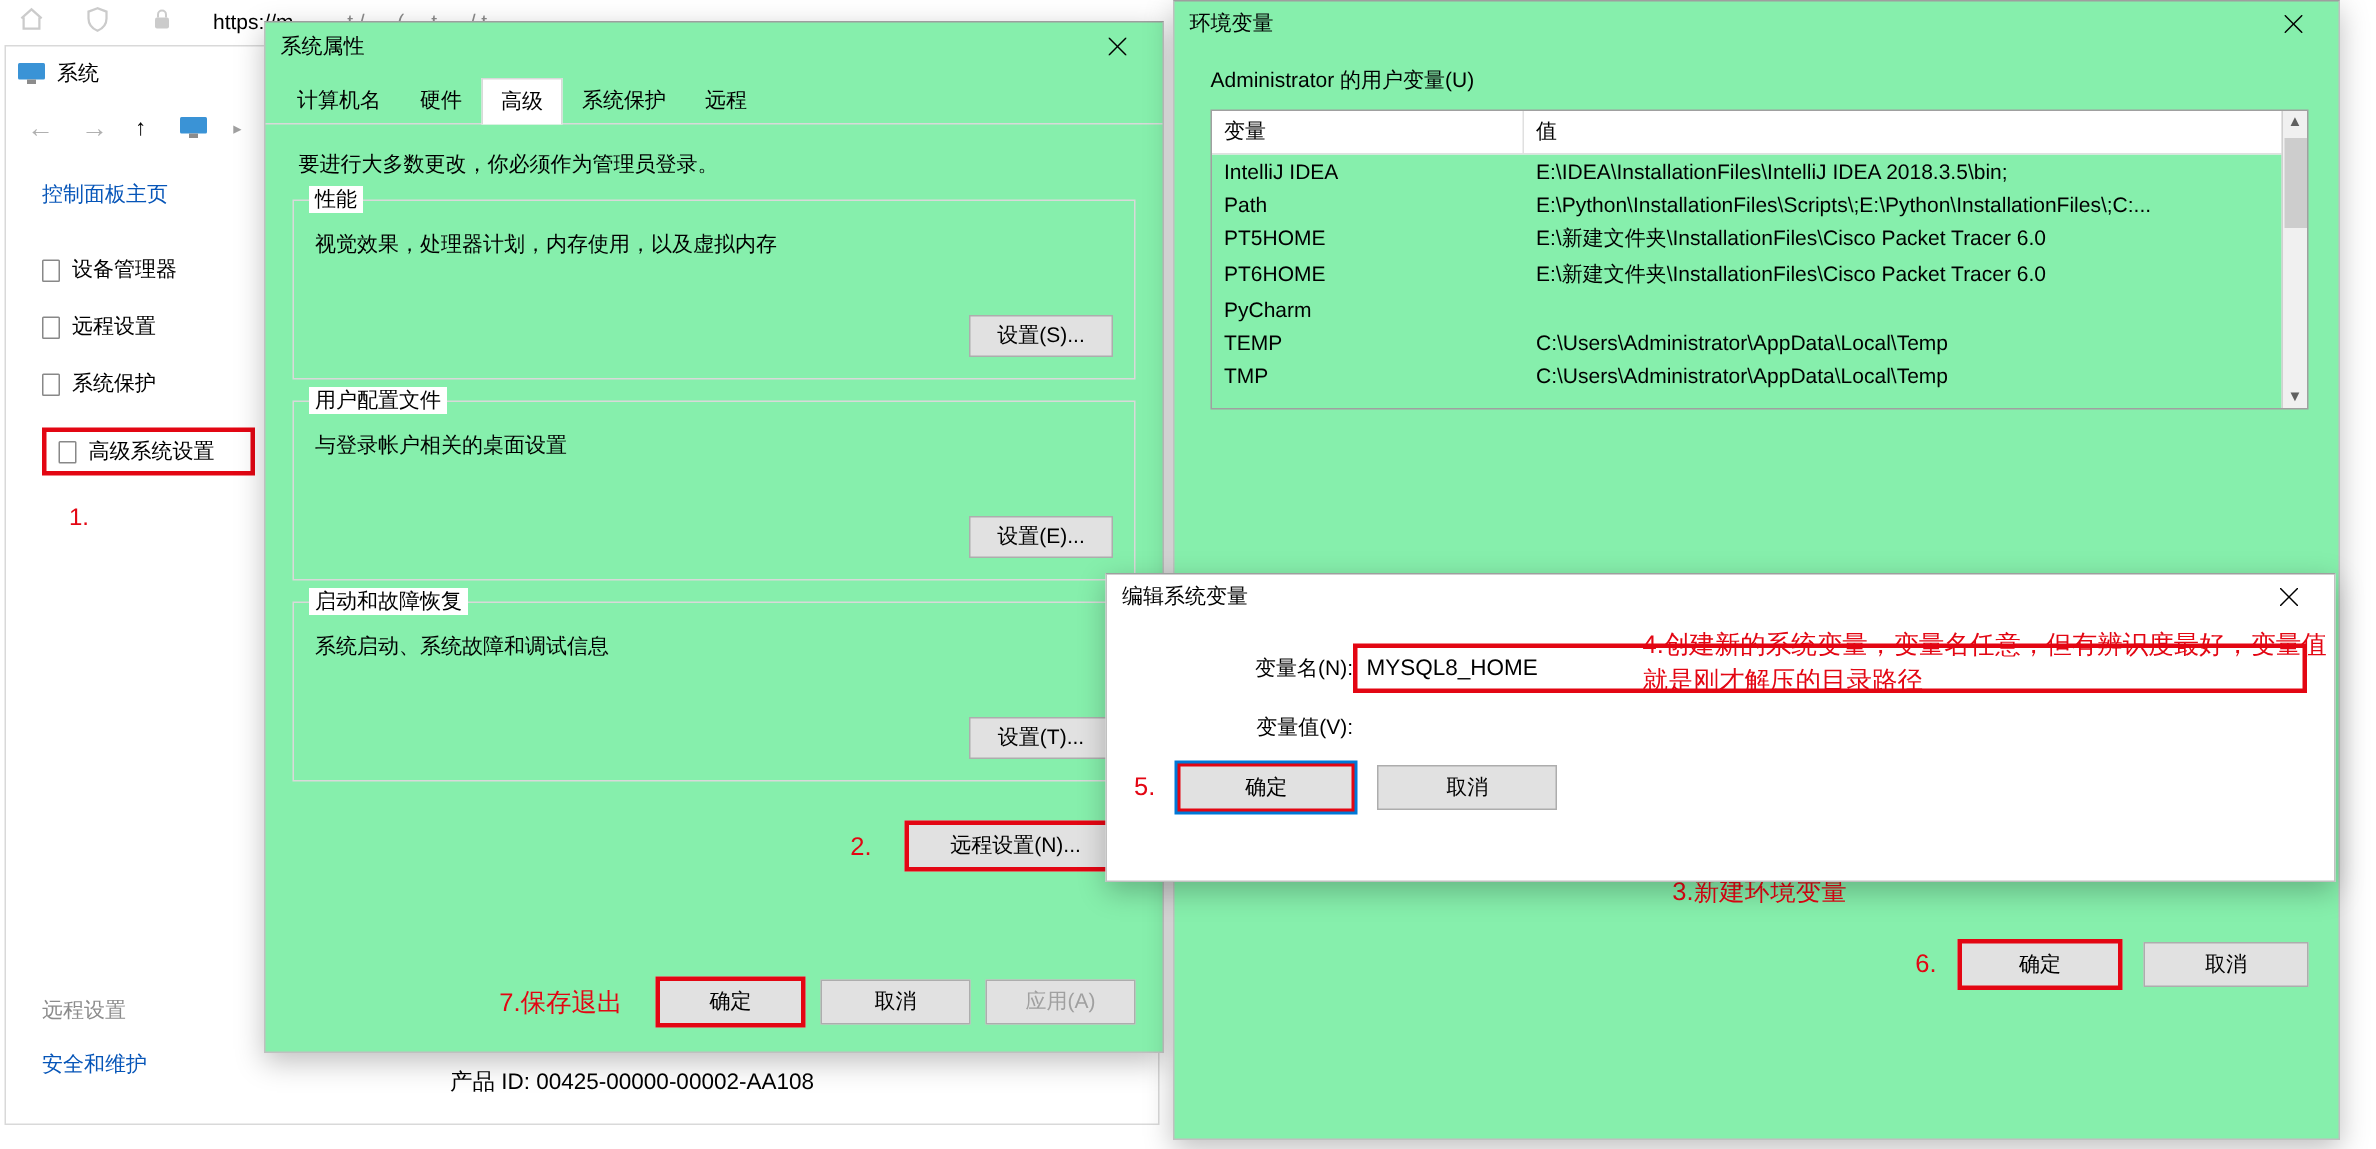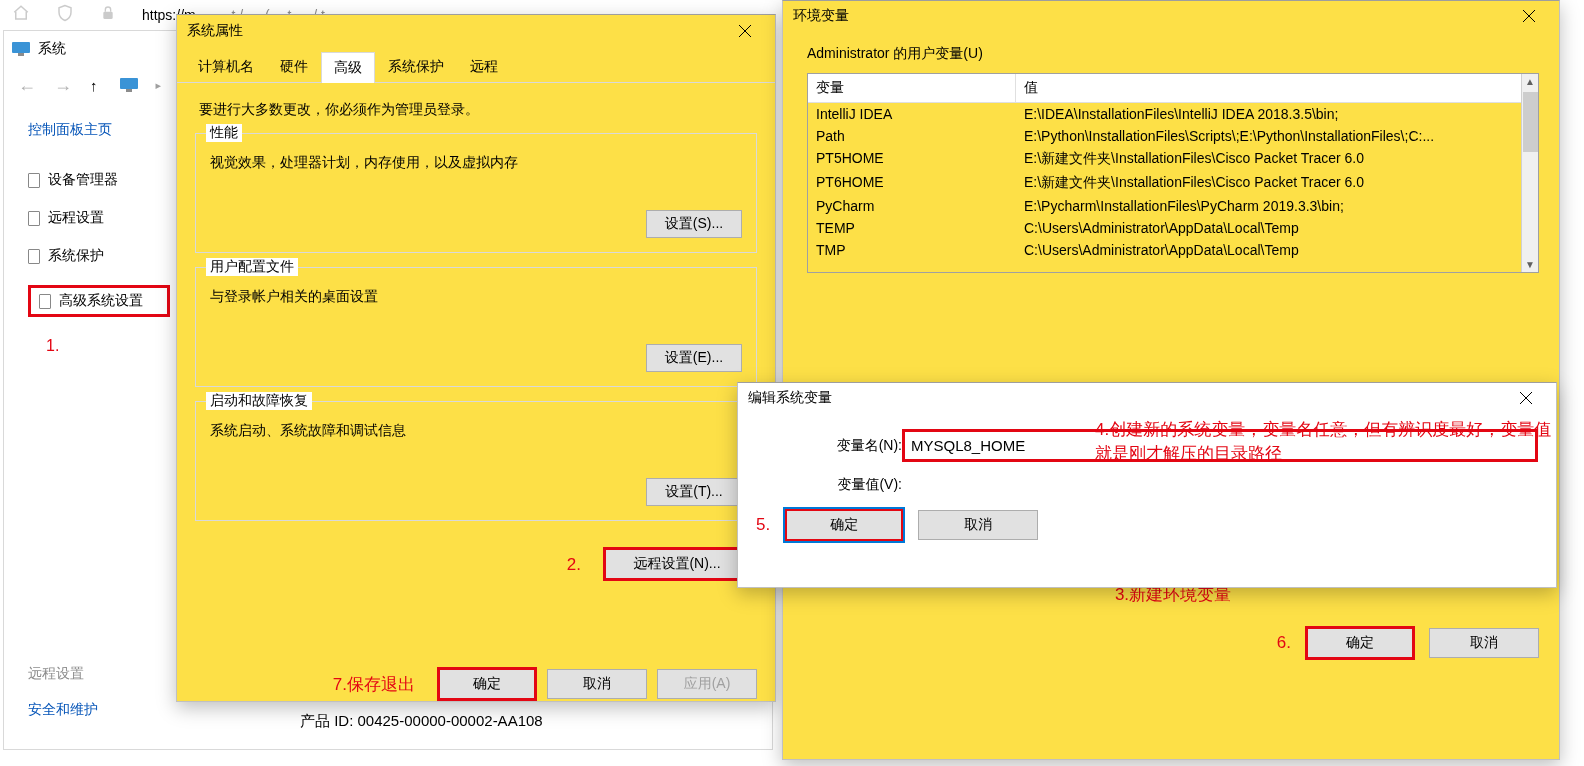--- a/index.html
+++ b/index.html
@@ -41,21 +41,21 @@
   #sys-side .thin{display:flex;align-items:center;gap:8px;}
   .doc-ico{width:12px;height:15px;border:1px solid #888;border-radius:1px;background:#FFF;display:inline-block;}
   #sys-side .boxed{border:3px solid var(--redd);padding:4px 8px;margin-right:18px;}
   .red-label{color:var(--redd);font-size:16px;}
 
   #see-also{position:absolute;left:24px;bottom:30px;}
   #see-also .lbl{color:#8C8C8C;margin-bottom:18px;}
   #see-also a{color:var(--link);text-decoration:none;}
 
   
-  .dialog{position:absolute;background:#fde047;border:1px solid #C0C0C0;border-top:1px solid #9E9E9E;box-shadow:0 6px 18px rgba(0,0,0,.25);}
+  .dialog{position:absolute;background:#86efac;border:1px solid #C0C0C0;border-top:1px solid #9E9E9E;box-shadow:0 6px 18px rgba(0,0,0,.25);}
   .dlg-title{height:32px;display:flex;align-items:center;justify-content:space-between;padding:0 10px;}
   .dlg-close{width:40px;height:24px;display:flex;align-items:center;justify-content:center;}
   .dlg-close svg{width:12px;height:12px;}
 
   
   #sysprops{left:176px;top:14px;width:600px;height:688px;}
   #sp-tabs{display:flex;border-bottom:1px solid var(--tab-border);padding:2px 0 0 8px;gap:0;margin-top:2px;}
   .tab{padding:6px 12px;border:1px solid transparent;border-bottom:none;color:#000;}
   .tab.active{border-color:var(--tab-border);background:#FFF;position:relative;top:1px;}
   #sp-content{padding:16px 18px;}
@@ -68,21 +68,21 @@
 
   .btn{background:var(--btn-bg);border:1px solid var(--btn-border);padding:5px 0;min-width:100px;text-align:center;}
   .btn.small{min-width:96px;padding:4px 0;}
   .btn.disabled{color:var(--disabled);}
   .btn.focus{outline:2px solid #0078D7;outline-offset:-1px;}
 
   #sp-envrow{display:flex;justify-content:flex-end;margin:26px 6px 0 0;position:relative;}
   #sp-envrow .red-n{position:absolute;right:170px;top:8px;color:var(--redd);font-size:17px;}
   #sp-envrow .btn{border:3px solid var(--redd);min-width:148px;}
 
-  #sp-footer{position:absolute;bottom:0;left:0;right:0;display:flex;justify-content:flex-end;gap:10px;padding-right:18px;align-items:center;}
+  #sp-footer{position:absolute;bottom:16px;left:0;right:0;display:flex;justify-content:flex-end;gap:10px;padding-right:18px;align-items:center;}
   #sp-footer .red-n{color:var(--redd);font-size:17px;margin-right:12px;}
   #sp-footer .btn.ok{border:3px solid var(--redd);}
 
   #prod-id{position:absolute;left:300px;top:712px;font-size:15px;}
 
   
   #envdlg{left:782px;top:0;width:778px;height:760px;}
   #envdlg .dlg-title{height:30px;}
 
   .env-section{padding:14px 20px 10px 24px;}
@@ -298,21 +298,20 @@
           <div class="env-row">
             <div class="col col-var">PT5HOME</div>
             <div class="col col-val">E:\新建文件夹\InstallationFiles\Cisco Packet Tracer 6.0</div>
           </div>
           <div class="env-row">
             <div class="col col-var">PT6HOME</div>
             <div class="col col-val">E:\新建文件夹\InstallationFiles\Cisco Packet Tracer 6.0</div>
           </div>
           <div class="env-row">
             <div class="col col-var">PyCharm</div>
-            <div class="col col-val">E:\Pycharm\InstallationFiles\PyCharm 2019.3.3\bin;</div>
           </div>
           <div class="env-row">
             <div class="col col-var">TEMP</div>
             <div class="col col-val">C:\Users\Administrator\AppData\Local\Temp</div>
           </div>
           <div class="env-row">
             <div class="col col-var">TMP</div>
             <div class="col col-val">C:\Users\Administrator\AppData\Local\Temp</div>
           </div>
         </div>

